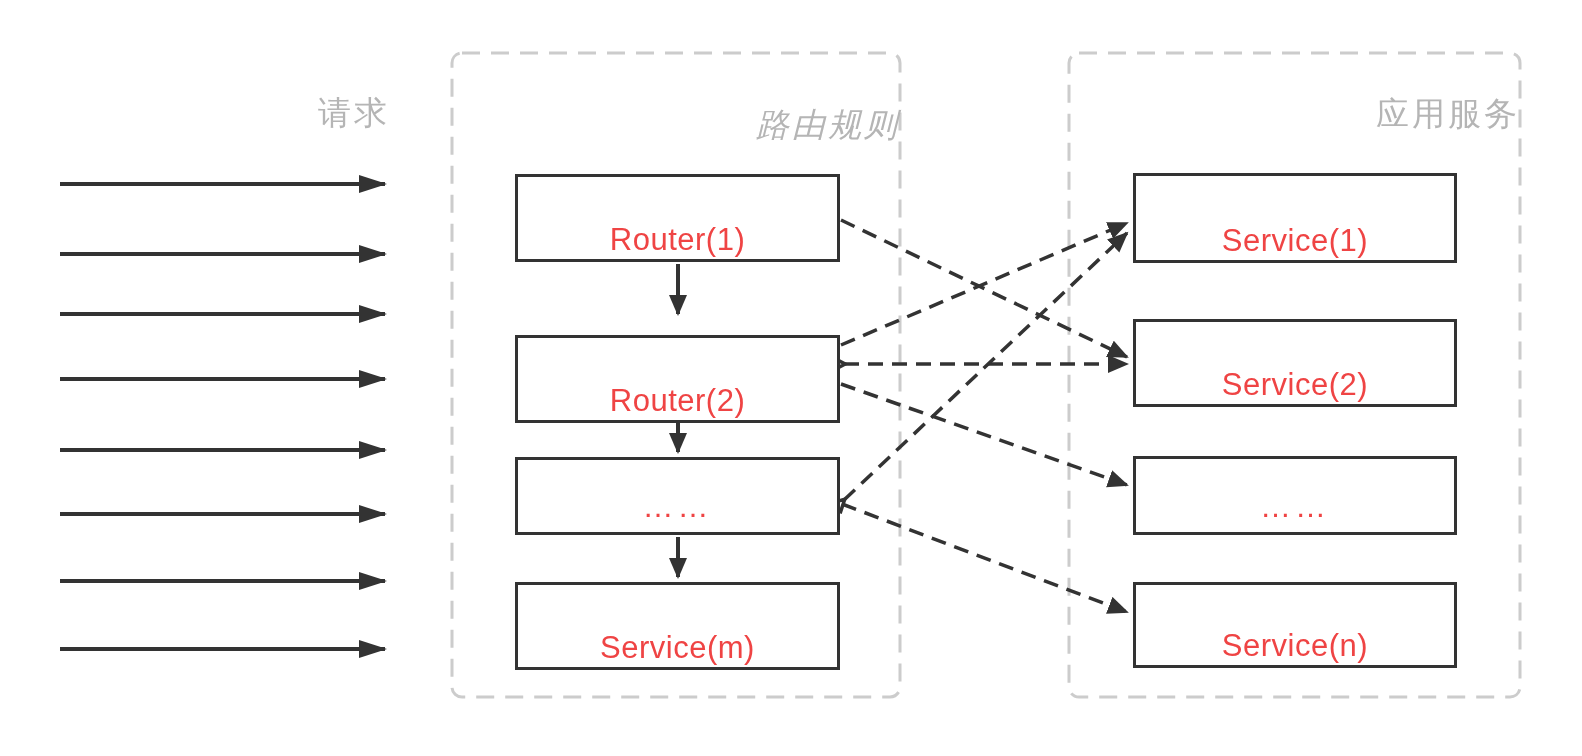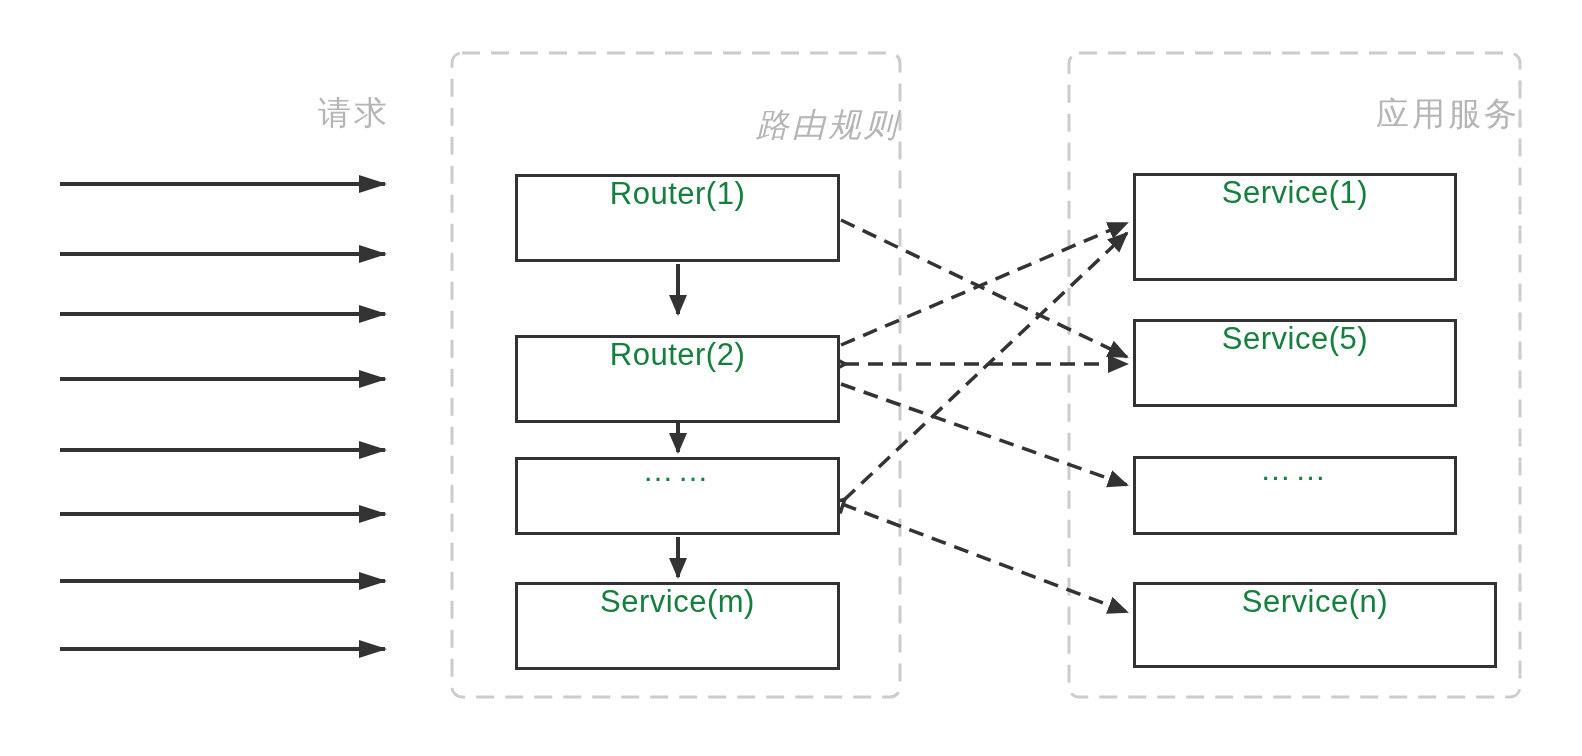--- a/index.html
+++ b/index.html
@@ -7,22 +7,22 @@
     position:relative; width:1582px; height:756px; background:#ffffff;
     font-family:"Liberation Sans","DejaVu Sans",sans-serif; overflow:hidden;
   }
   .layer { position:absolute; left:0; top:0; }
   .zone-title {
     position:absolute; text-align:right; font-size:33px; line-height:38px;
     color:#b5b5b5; letter-spacing:3px;
   }
   .node {
     position:absolute; box-sizing:border-box; background:#ffffff;
-    border:3px solid #333333; display:flex; align-items:flex-start; justify-content:center;
-    font-size:31px; color:#15803d; letter-spacing:0.5px;
+    border:3px solid #333333; display:flex; align-items:flex-end; justify-content:center;
+    font-size:31px; color:#ef4444; letter-spacing:0.5px;
   }
   .node .node-label { transform:translateY(-1px); }
   .node.ellipsis .node-label { transform:translateY(-7px); letter-spacing:4px; }
 </style>
 </head>
 <body>
 
 <div class="stage">
 
   <svg class="layer" width="1582" height="756" viewBox="0 0 1582 756">
@@ -78,26 +78,26 @@
   <div class="node" style="left:515px; top:335px; width:325px; height:88px;">
     <span class="node-label">Router(2)</span>
   </div>
   <div class="node ellipsis" style="left:515px; top:457px; width:325px; height:78px;">
     <span class="node-label">……</span>
   </div>
   <div class="node" style="left:515px; top:582px; width:325px; height:88px;">
     <span class="node-label">Service(m)</span>
   </div>
 
-  <div class="node" style="left:1133px; top:173px; width:324px; height:108px;">
+  <div class="node" style="left:1133px; top:173px; width:324px; height:90px;">
     <span class="node-label">Service(1)</span>
   </div>
   <div class="node" style="left:1133px; top:319px; width:324px; height:88px;">
-    <span class="node-label">Service(5)</span>
+    <span class="node-label">Service(2)</span>
   </div>
   <div class="node ellipsis" style="left:1133px; top:456px; width:324px; height:79px;">
     <span class="node-label">……</span>
   </div>
-  <div class="node" style="left:1133px; top:582px; width:364px; height:86px;">
+  <div class="node" style="left:1133px; top:582px; width:324px; height:86px;">
     <span class="node-label">Service(n)</span>
   </div>
 
 </div>
 
 </body></html>

